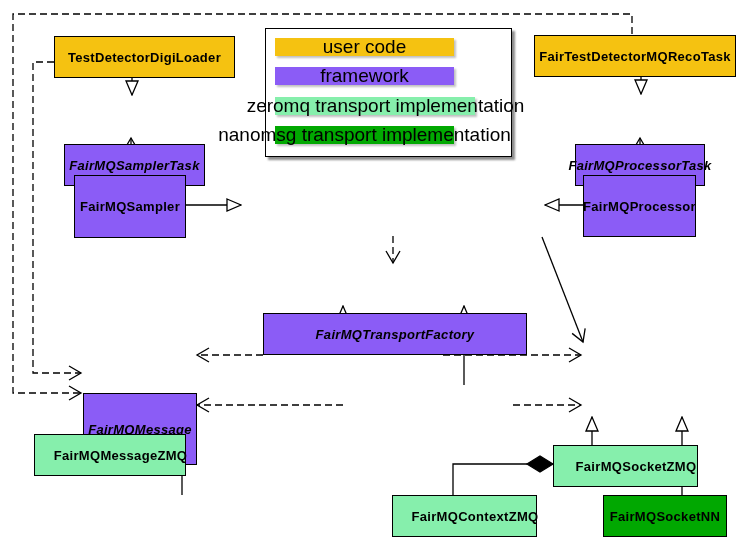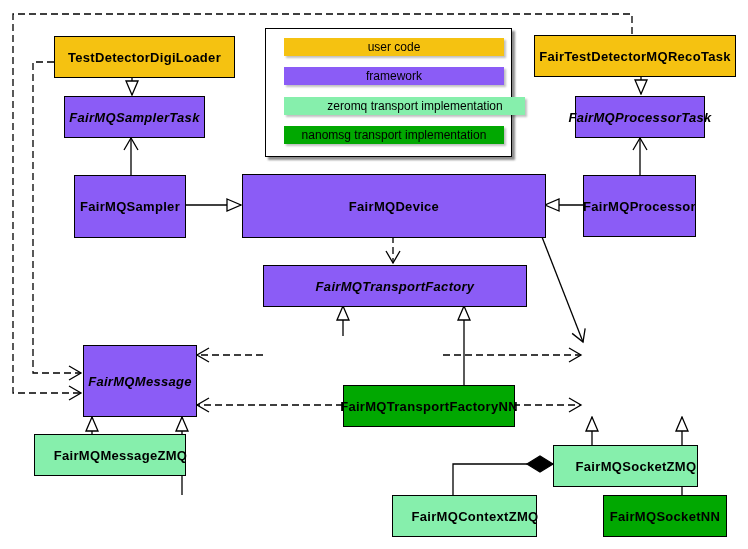--- a/index.html
+++ b/index.html
@@ -5,32 +5,32 @@
   html,body{margin:0;padding:0;background:#fff;}
   .stage{
     position:relative;width:748px;height:549px;background:#ffffff;
     font-family:"Liberation Sans",sans-serif;overflow:hidden;
   }
   svg.edges{position:absolute;left:0;top:0;width:748px;height:549px;}
   .cbox{
     position:absolute;border:1px solid #000;display:flex;align-items:center;justify-content:center;
     font-size:13px;font-weight:700;color:#000;letter-spacing:.3px;text-align:center;white-space:nowrap;
   }
-  .cbox.abstract{font-style:italic;}
+  .cbox.abstract{font-style:italic;margin-top:48px;}
   .cat-user{background:#f5c211;}
   .cat-framework{background:#8b5cf6;}
   .cat-zmq{background:#86efac;padding-left:21px;}
   .cat-nn{background:#01a801;}
   .legend{
     position:absolute;left:265px;top:28px;width:245px;height:127px;background:#fff;
     border:1.5px solid #000;box-shadow:3px 3px 2px rgba(0,0,0,.45);
   }
   .legend-bar{
-    position:absolute;left:18px;width:220px;height:18px;display:flex;align-items:center;justify-content:center;
-    font-size:12px;font-weight:400;color:#000;white-space:nowrap;box-shadow:2px 2px 2px rgba(0,0,0,.25);
+    position:absolute;left:9px;width:179px;height:18px;display:flex;align-items:center;justify-content:center;
+    font-size:19px;font-weight:400;color:#000;white-space:nowrap;box-shadow:2px 2px 2px rgba(0,0,0,.25);
   }
 </style>
 </head>
 <body>
 
 <div class="stage">
 
   <svg class="edges" viewBox="0 0 748 549">
     <defs>
       <marker id="tri" markerWidth="16" markerHeight="16" refX="15" refY="8" orient="auto" markerUnits="userSpaceOnUse">
@@ -80,31 +80,25 @@
   </div>
   <div class="cbox cat-framework abstract" style="left:64px;top:96px;width:139px;height:40px">
     <span>FairMQSamplerTask</span>
   </div>
   <div class="cbox cat-framework abstract" style="left:575px;top:96px;width:128px;height:40px">
     <span>FairMQProcessorTask</span>
   </div>
   <div class="cbox cat-framework" style="left:74px;top:175px;width:110px;height:61px">
     <span>FairMQSampler</span>
   </div>
-  <div class="cbox cat-framework" style="left:242px;top:174px;width:302px;height:62px">
-    <span>FairMQDevice</span>
-  </div>
   <div class="cbox cat-framework" style="left:583px;top:175px;width:111px;height:60px">
     <span>FairMQProcessor</span>
   </div>
   <div class="cbox cat-framework abstract" style="left:263px;top:265px;width:262px;height:40px">
     <span>FairMQTransportFactory</span>
-  </div>
-  <div class="cbox cat-nn" style="left:343px;top:385px;width:170px;height:40px">
-    <span>FairMQTransportFactoryNN</span>
   </div>
   <div class="cbox cat-framework abstract" style="left:83px;top:345px;width:112px;height:70px">
     <span>FairMQMessage</span>
   </div>
   <div class="cbox cat-zmq" style="left:34px;top:434px;width:129px;height:40px">
     <span>FairMQMessageZMQ</span>
   </div>
   <div class="cbox cat-zmq" style="left:553px;top:445px;width:122px;height:40px">
     <span>FairMQSocketZMQ</span>
   </div>

